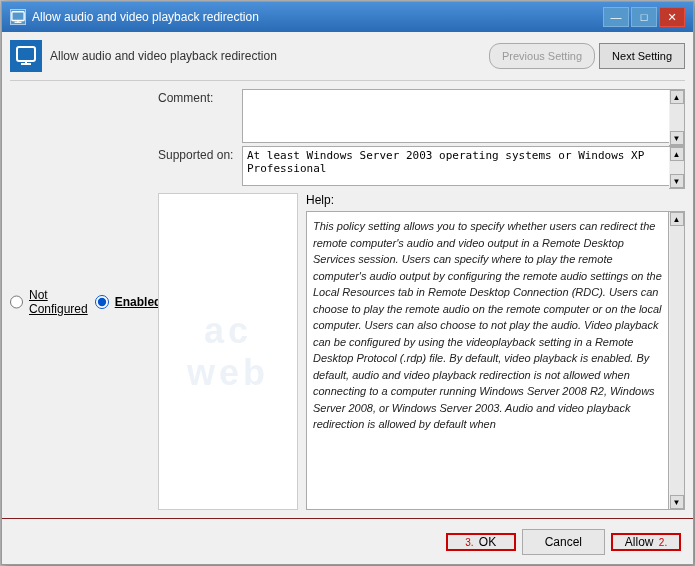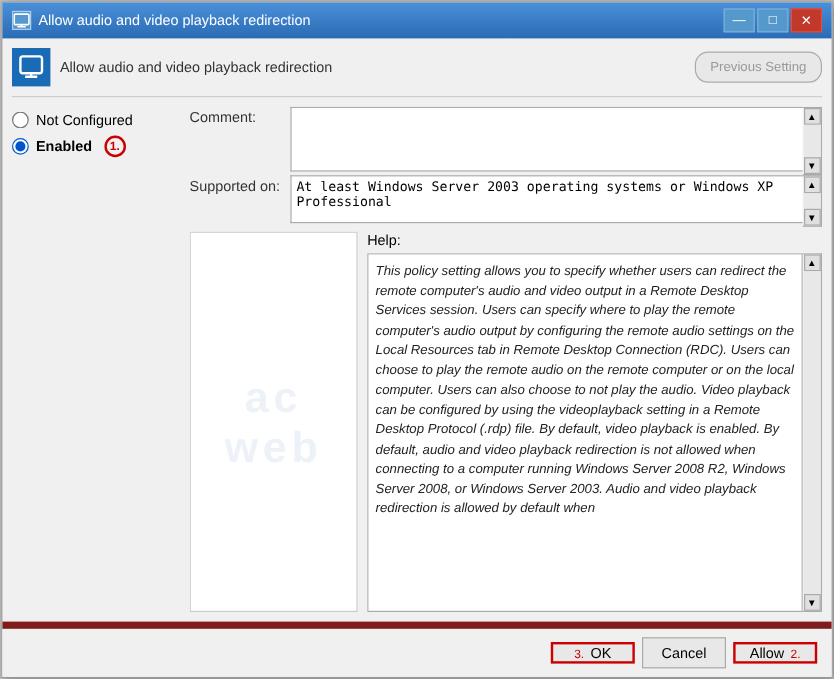--- a/index.html
+++ b/index.html
@@ -152,23 +152,23 @@
       display: flex;
       flex: 1;
       gap: 8px;
       overflow: hidden;
     }
 
     .left-panel {
       width: 140px;
       flex-shrink: 0;
       display: flex;
-      flex-direction: column;
       gap: 6px;
       padding-top: 4px;
+      text-decoration: underline;
     }
 
     .radio-option {
       display: flex;
       align-items: center;
       gap: 6px;
       cursor: pointer;
     }
 
     .radio-input {
@@ -323,31 +323,31 @@
       font-weight: bold;
       color: rgba(100,150,200,0.12);
       pointer-events: none;
       letter-spacing: 4px;
       user-select: none;
     }
 
     .footer {
       height: 46px;
       background: #f0f0f0;
-      border-top: 6px solid #7f1d1d;
+      border-top: 1px solid #7f1d1d;
       display: flex;
       align-items: center;
       justify-content: flex-end;
       padding: 0 12px;
       gap: 6px;
       flex-shrink: 0;
     }
 
     .footer-btn {
-      padding: 5px 9px;
+      padding: 5px 22px;
       background: #e8e8e8;
       border: 1px solid #aaa;
       font-size: 12px;
       cursor: pointer;
       min-width: 70px;
     }
 
     .step-outline {
       border: 2px solid #cc0000;
       padding: 0;
@@ -384,20 +384,21 @@
           <svg viewBox="0 0 24 24" fill="white" width="20" height="20">
             <rect x="3" y="3" width="18" height="14" rx="2" fill="none" stroke="white" stroke-width="2"></rect>
             <line x1="7" y1="20" x2="17" y2="20" stroke="white" stroke-width="2"></line>
             <line x1="12" y1="17" x2="12" y2="20" stroke="white" stroke-width="2"></line>
           </svg>
         </div>
         <span class="header-title">Allow audio and video playback redirection</span>
       </div>
       <div class="nav-buttons">
         <button class="nav-btn" disabled="">Previous Setting</button>
+        <button class="nav-btn active">Next Setting</button>
       </div>
     </div>
 
     <div class="main-body">
 
       <div class="left-panel">
         <div class="radio-option">
           <input type="radio" class="radio-input" name="config" style="">
           <label class="radio-label">Not Configured</label>
         </div>

